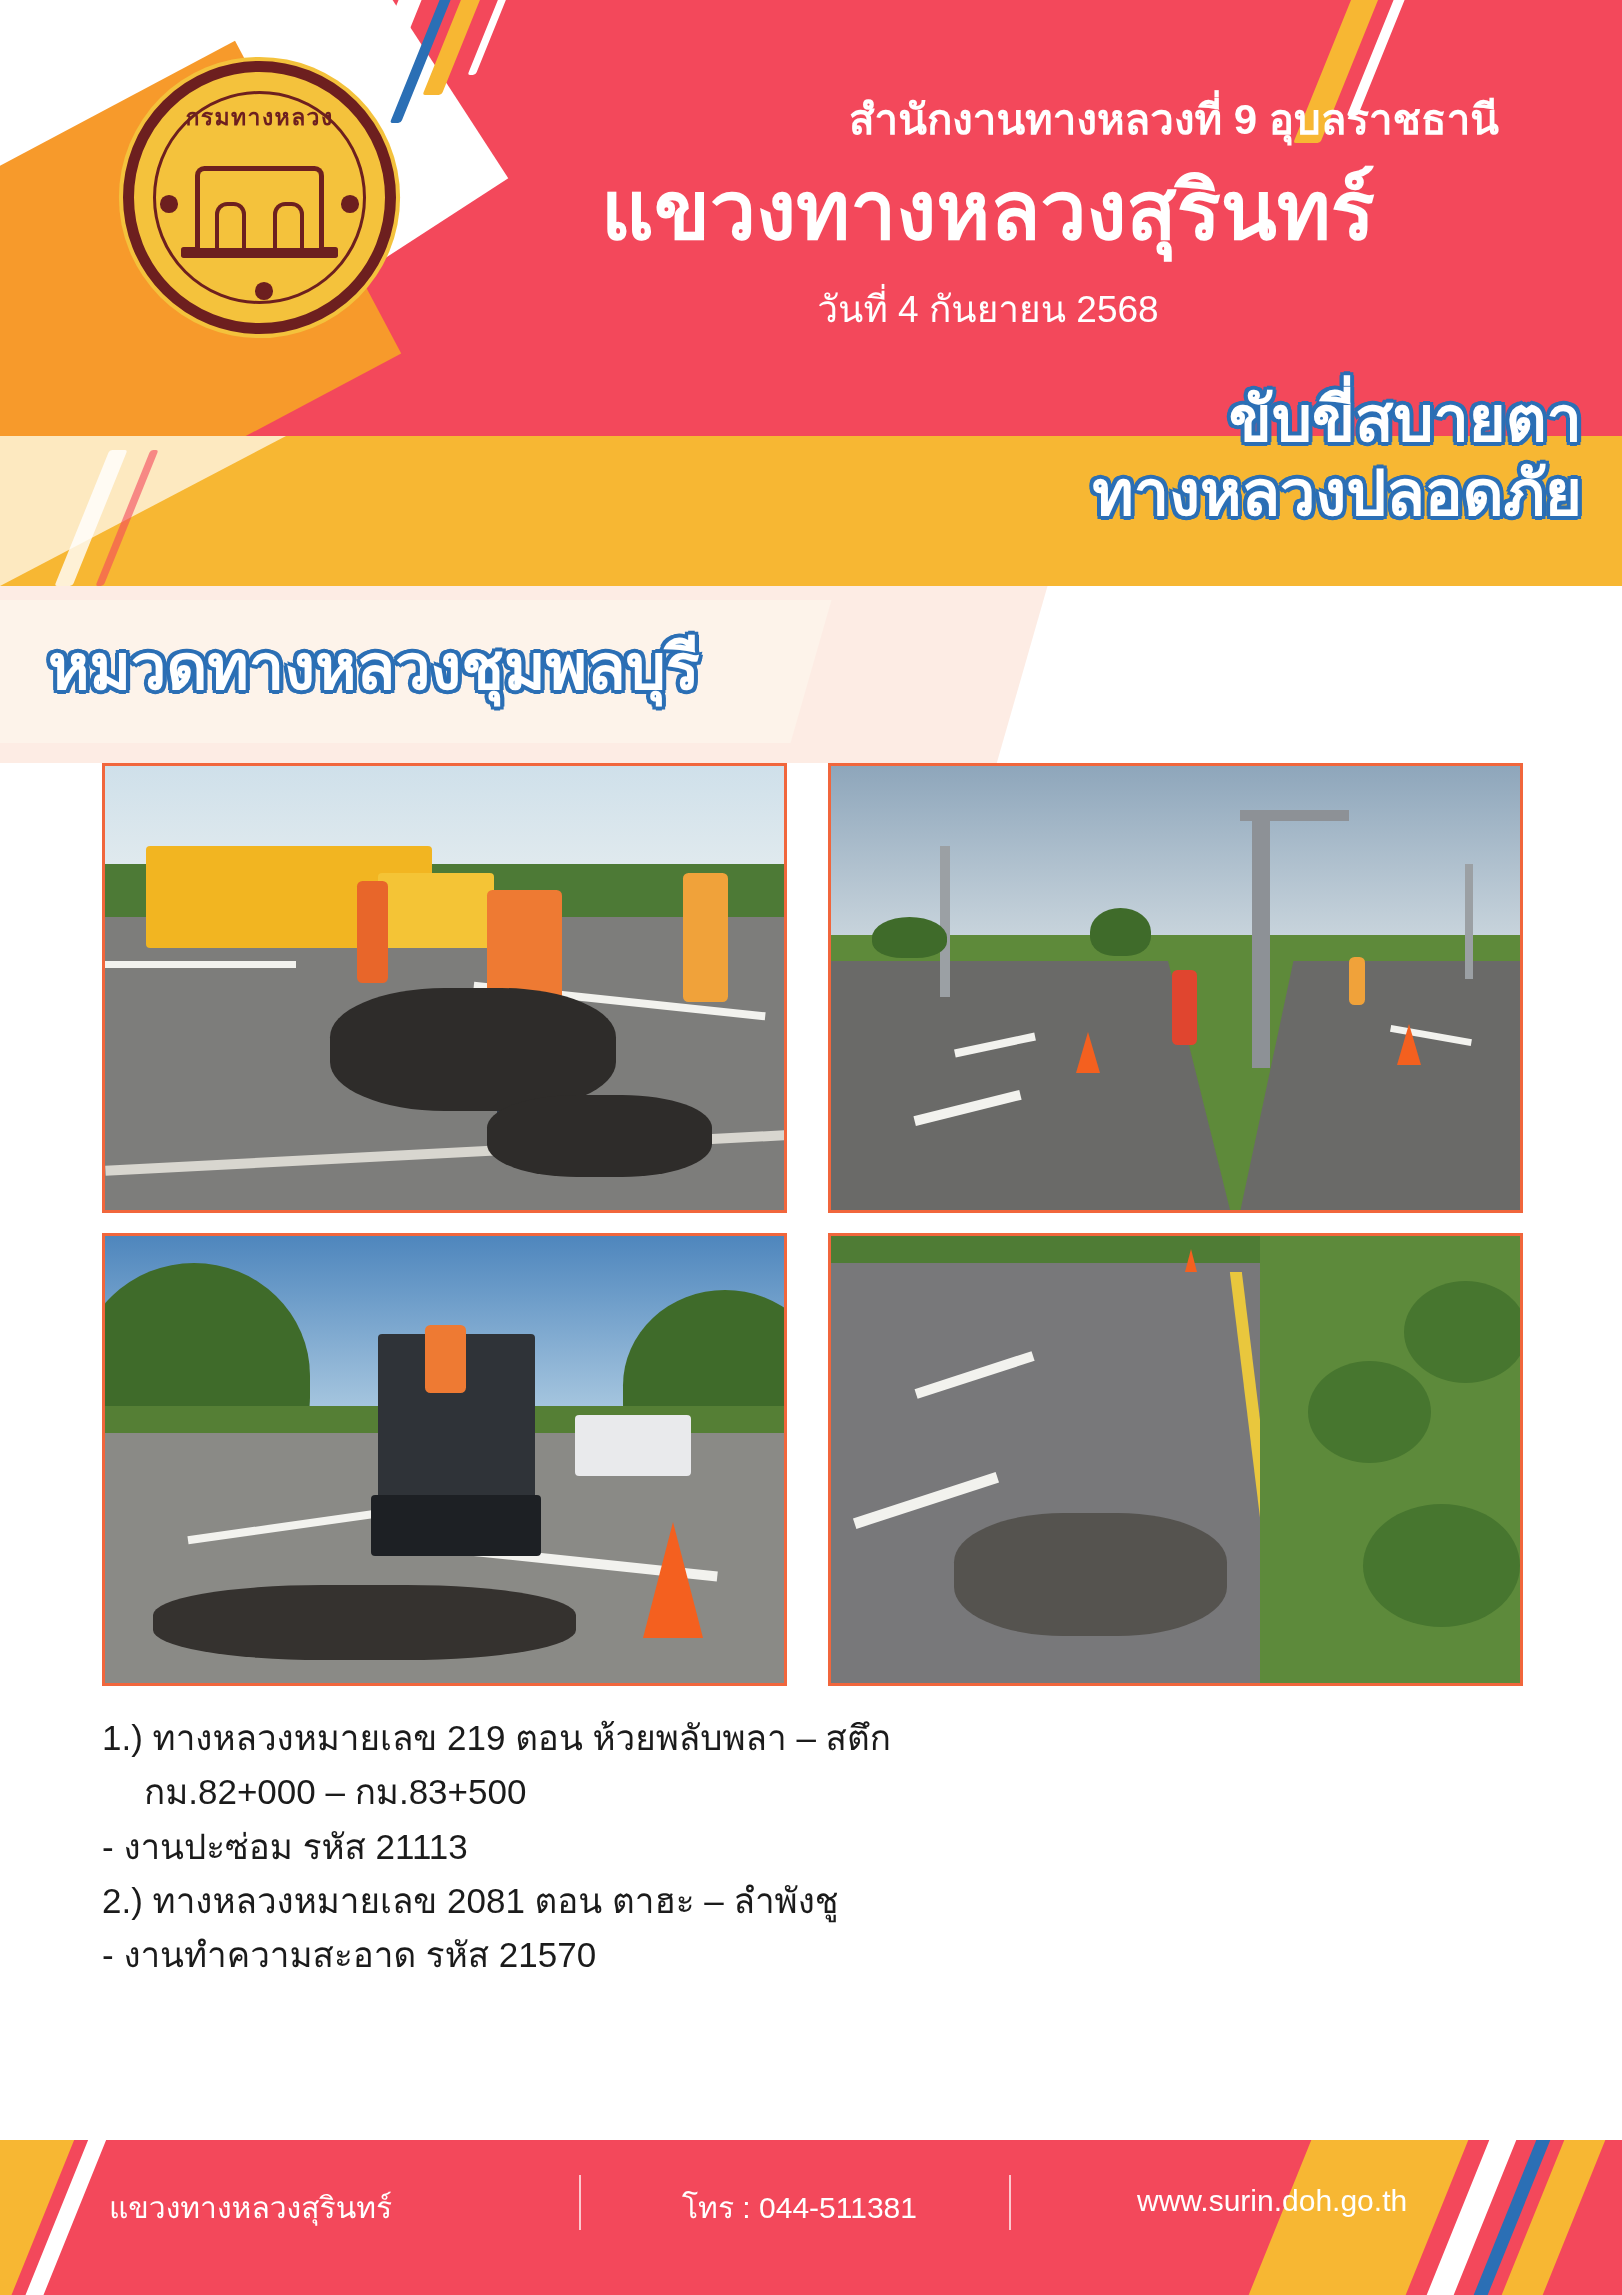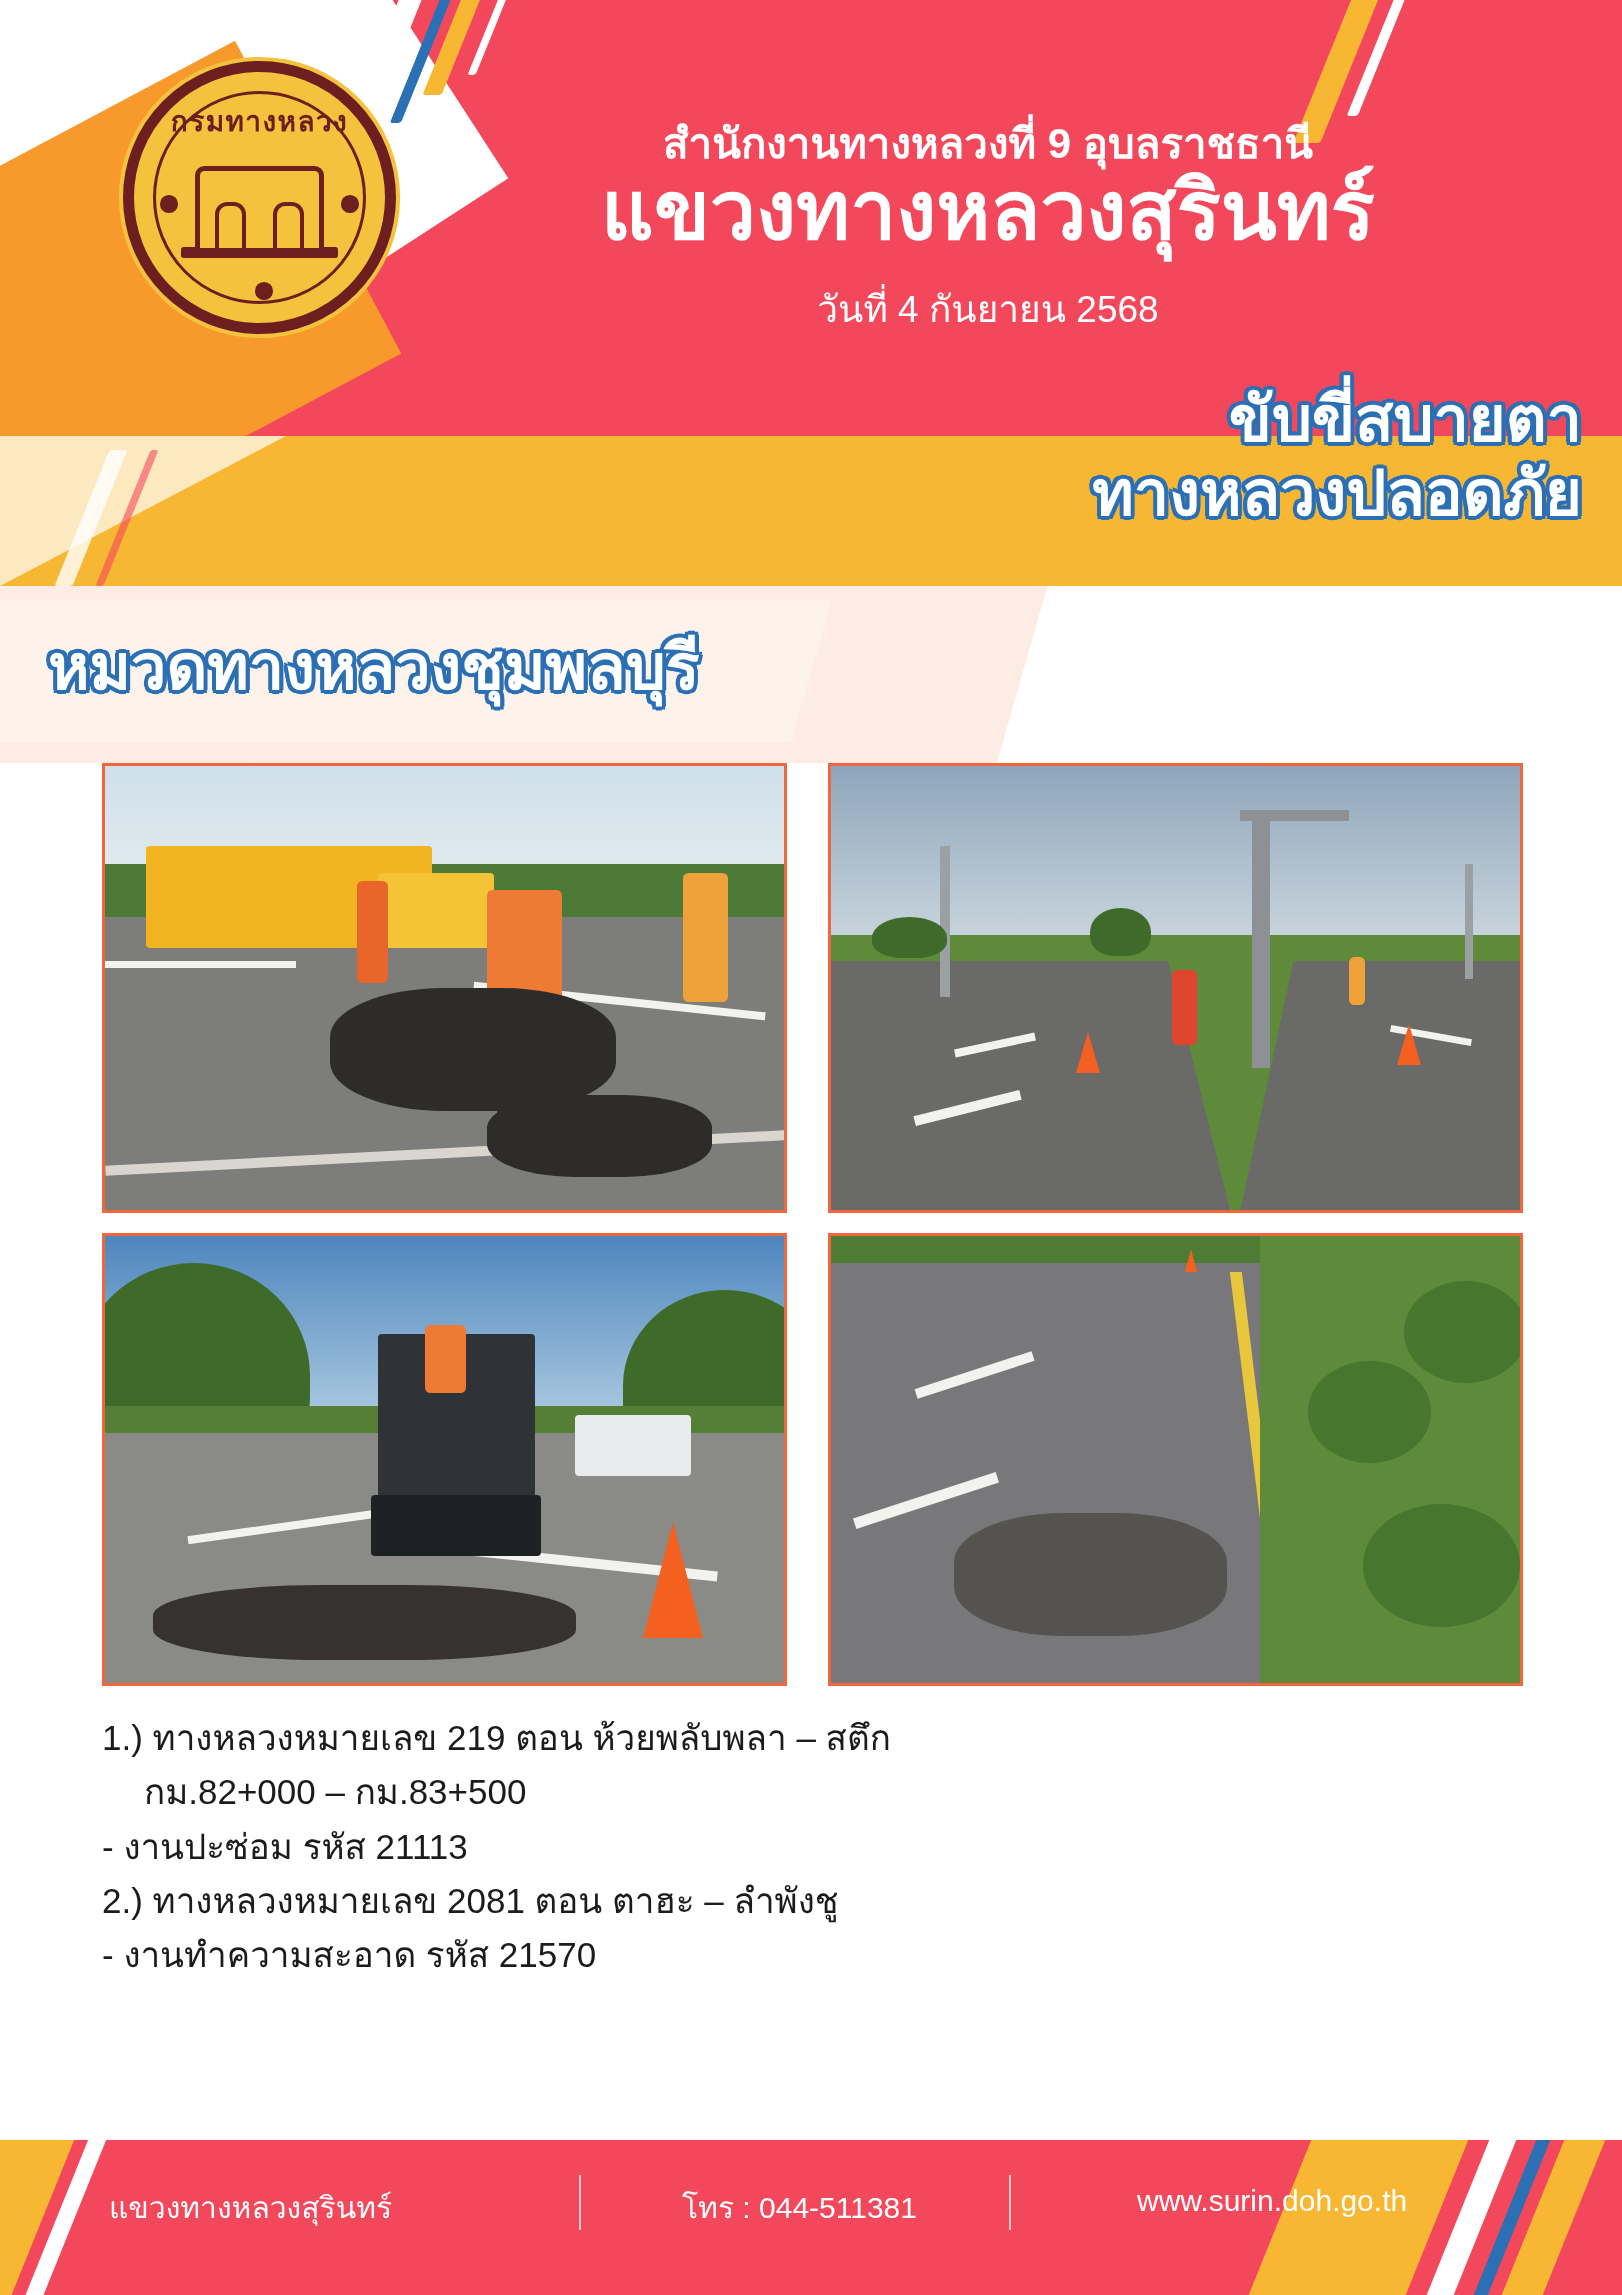--- a/index.html
+++ b/index.html
@@ -94,38 +94,38 @@
   .logo-base {
     width: 157px; height: 11px;
     background: #6d1f1f;
     border-radius: 2.7px;
     margin-top: -1.4px;
   }
   .logo-text-top {
     position: absolute;
     top: 27px; left: 0; width: 100%;
     text-align: center;
-    font-size: 28px;
+    font-size: 23px;
     color: #6d1f1f;
     font-weight: bold;
     letter-spacing: 1.4px;
     font-family: Liberation Mono, monospace;
   }
   .logo-dot {
     position: absolute;
     width: 17.7px; height: 17.7px;
     background: #6d1f1f;
     border-radius: 50%;
   }
 
   .hdr-line1 {
     position: absolute;
-    left: 477px; top: 110px;
+    left: 477px; top: 86px;
     width: 1022px;
-    text-align: center;
+    text-align: right;
     font-size: 42px;
     color: #ffffff;
     font-weight: bold;
   }
   .hdr-line2 {
     position: absolute;
     left: 436px; top: 164px;
     width: 1104px;
     text-align: center;
     font-size: 82px;

